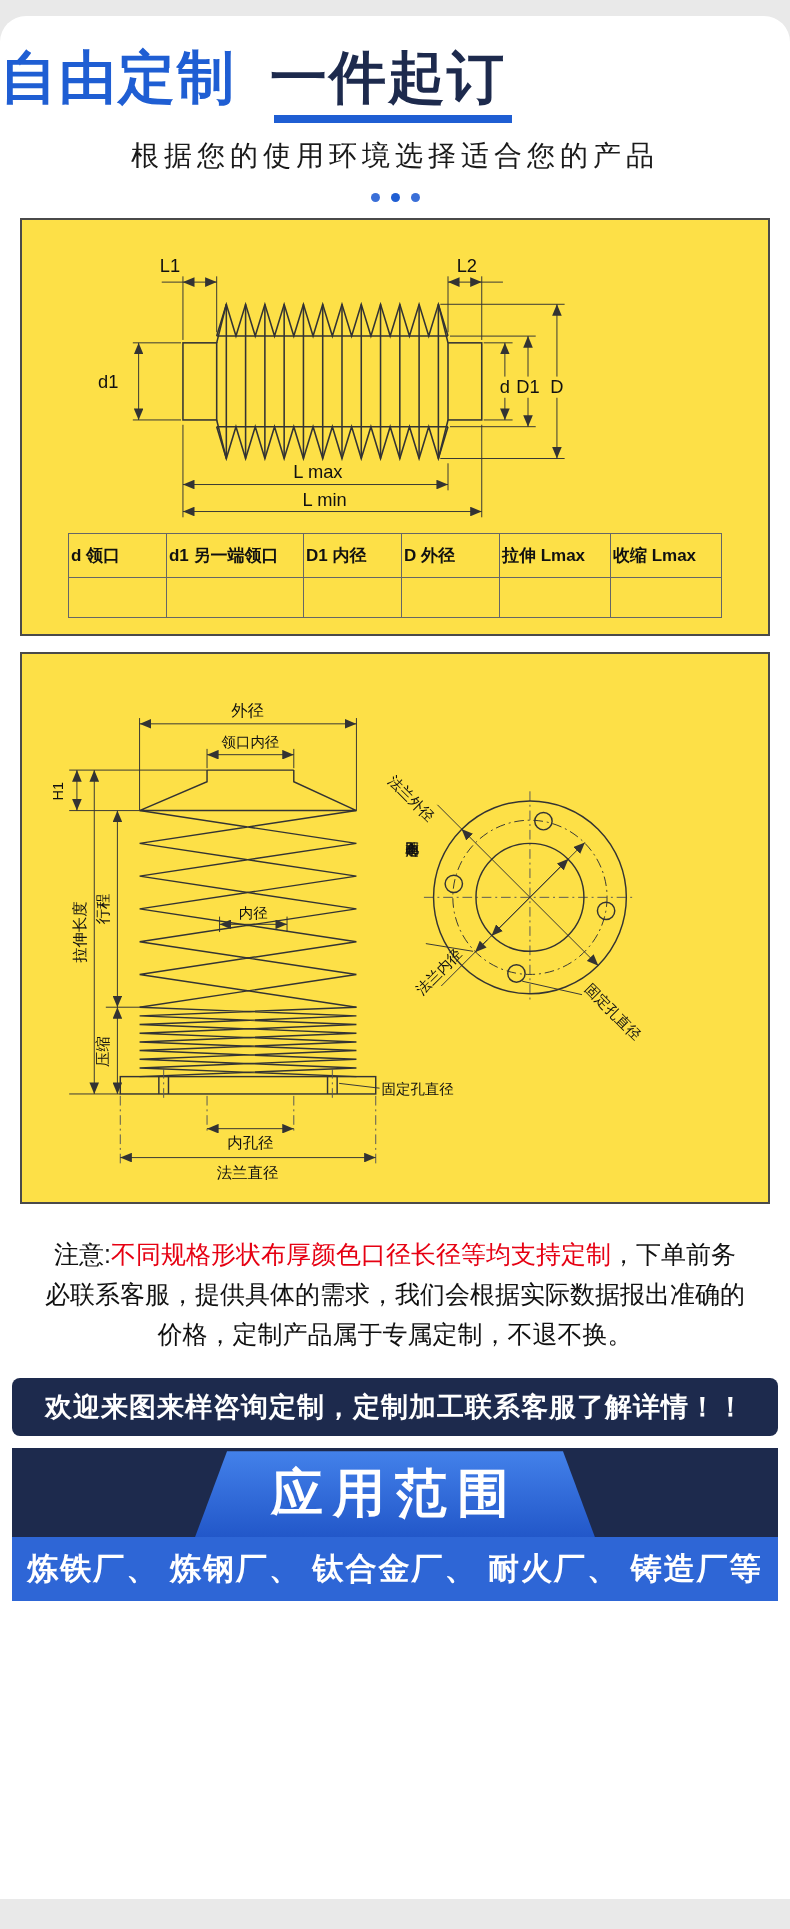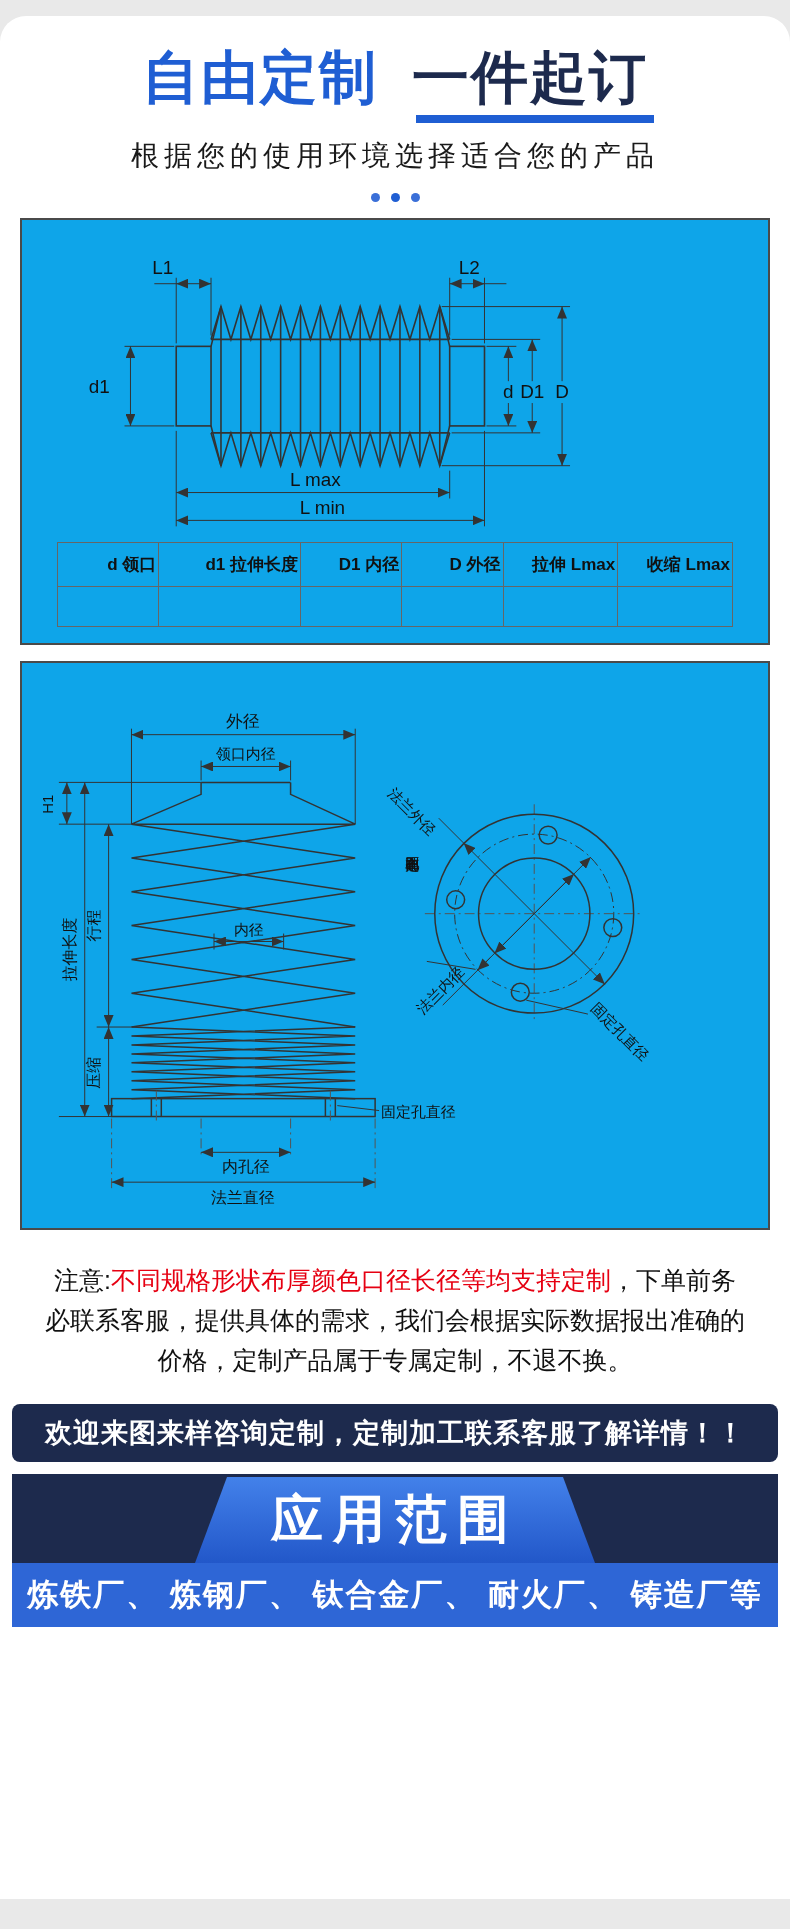--- a/index.html
+++ b/index.html
@@ -6,37 +6,37 @@
     --blue:#1f5ed3;
     --navy:#1d2a4d;
     --red:#e60012;
     --ribbon:#2e66d6;
   }
   *{box-sizing:border-box;}
   body{margin:0;background:#e9e9e9;font-family:"Liberation Sans","DejaVu Sans",sans-serif;}
   .page{width:790px;min-height:1929px;margin:0 auto;background:#e9e9e9;}
   .card{background:#fff;border-radius:26px 26px 0 0;padding-top:30px;margin-top:16px;min-height:1883px;}
 
-  .title-row{text-align:center;font-size:57px;font-weight:900;letter-spacing:2px;line-height:1.1;}
+  .title-row{font-size:57px;font-weight:900;letter-spacing:2px;line-height:1.1;}
   .title-blue{color:var(--blue);}
   .title-dark{color:var(--navy);margin-left:34px;display:inline-block;position:relative;}
   .title-bar{position:absolute;left:4px;right:-6px;bottom:-14px;height:8px;background:var(--blue);}
 
   .subtitle{margin-top:28px;text-align:center;font-size:28px;letter-spacing:5px;color:#1a1a1a;font-weight:500;}
 
   .dots{margin-top:18px;display:flex;justify-content:center;gap:11px;}
   .dot{width:9px;height:9px;border-radius:50%;background:#3a6fd8;border:0;padding:0;cursor:pointer;}
   .dot.mid{background:#1f5ed3;}
 
-  .frame{margin:16px 20px 0;border:2px solid #4a4a4a;padding:12px 15px 16px;background:#0ea5e9;}
+  .frame{margin:16px 20px 0;border:2px solid #4a4a4a;padding:12px 26px 16px;background:#fde047;}
   .frame svg{display:block;width:100%;height:auto;}
   svg text{font-family:"Liberation Sans","DejaVu Sans",sans-serif;fill:#111;}
 
   .spec-table{width:calc(100% - 40px);margin:12px 20px 0;border-collapse:collapse;table-layout:fixed;}
-  .spec-table th,.spec-table td{border:1.5px solid #666;text-align:right;font-size:17px;font-weight:700;color:#111;padding:0 2px;}
+  .spec-table th,.spec-table td{border:1.5px solid #666;text-align:left;font-size:17px;font-weight:700;color:#111;padding:0 2px;}
   .spec-table th{height:44px;}
   .spec-table td{height:40px;}
 
   .note{margin:30px 42px 8px;font-size:25px;line-height:40px;text-align:center;color:#111;}
   .note .hl{color:var(--red);}
 
   .banner{margin:24px 12px 0;background:var(--navy);border-radius:8px;height:58px;display:flex;align-items:center;justify-content:center;color:#fff;font-size:27px;font-weight:600;letter-spacing:1px;}
 
   .app{margin:12px 12px 0;background:var(--navy);padding-top:3px;}
   .app-ribbon{width:400px;height:86px;margin:0 auto;clip-path:polygon(8% 0,92% 0,100% 100%,0 100%);
@@ -107,21 +107,21 @@
           <col style="width:15%">
             <col style="width:21%">
             <col style="width:15%">
             <col style="width:15%">
             <col style="width:17%">
             <col style="width:17%">
         </colgroup>
         <thead>
           <tr>
             <th>d 领口</th>
-            <th>d1 拉伸长度</th>
+            <th>d1 另一端领口</th>
             <th>D1 内径</th>
             <th>D 外径</th>
             <th>拉伸 Lmax</th>
             <th>收缩 Lmax</th>
           </tr>
         </thead>
         <tbody>
           <tr>
             <td></td>
             <td></td>

